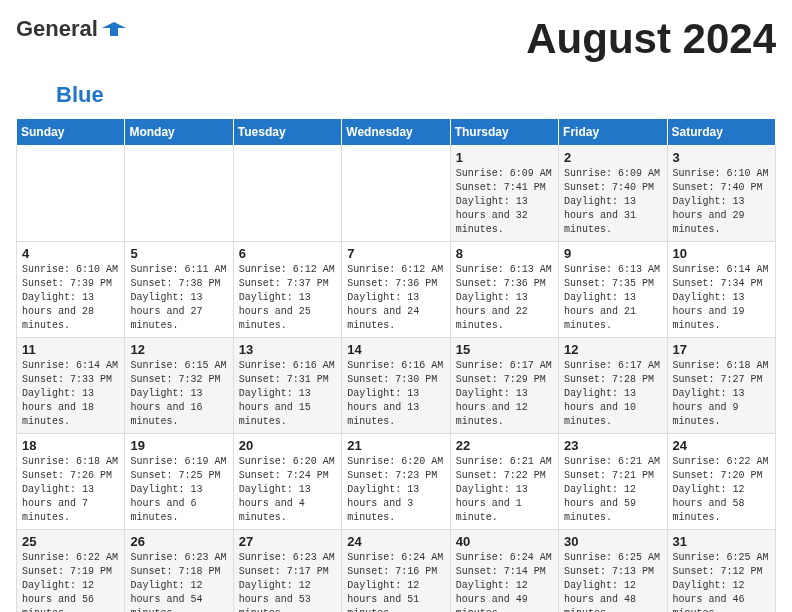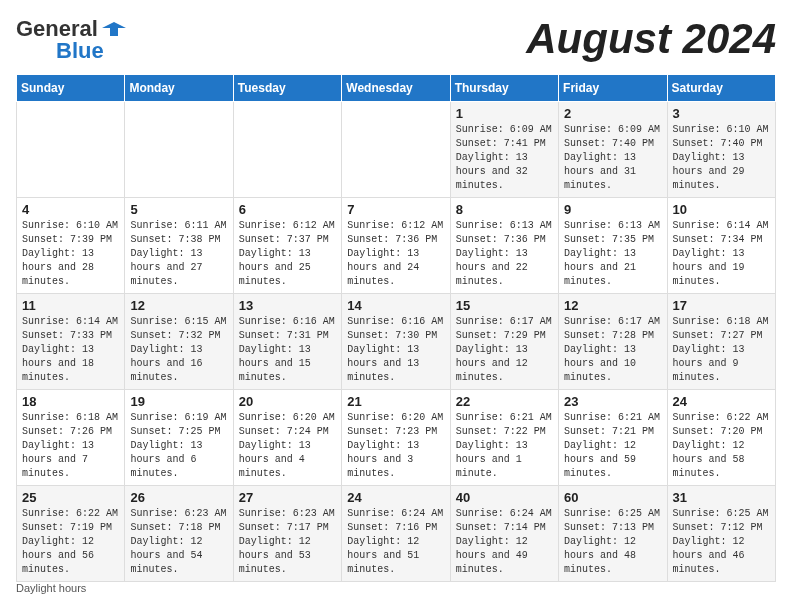--- a/index.html
+++ b/index.html
@@ -13,26 +13,26 @@
     .header-section {
       display: flex;
       align-items: flex-start;
       justify-content: space-between;
       margin-bottom: 10px;
     }
     .logo {
       display: flex;
       flex-direction: column;
       align-items: flex-start;
+      gap: 44px;
     }
     .logo-general { color: #333; }
     .logo-blue { color: #1a6bbf; margin-left: 40px; }
     .title-section {
       text-align: center;
-      font-style: italic;
     }
     .main-title {
       font-size: 42px;
       font-weight: bold;
       color: #222;
       line-height: 1.1;
     }
     .subtitle {
       font-size: 17px;
       color: #444;
@@ -243,21 +243,21 @@
           </td>
           <td>
             <span class="day-number">24</span>
             <div class="day-info">Sunrise: 6:24 AM<br>Sunset: 7:16 PM<br>Daylight: 12 hours and 51 minutes.</div>
           </td>
           <td>
             <span class="day-number">40</span>
             <div class="day-info">Sunrise: 6:24 AM<br>Sunset: 7:14 PM<br>Daylight: 12 hours and 49 minutes.</div>
           </td>
           <td>
-            <span class="day-number">60</span>
+            <span class="day-number">30</span>
             <div class="day-info">Sunrise: 6:25 AM<br>Sunset: 7:13 PM<br>Daylight: 12 hours and 48 minutes.</div>
           </td>
           <td>
             <span class="day-number">31</span>
             <div class="day-info">Sunrise: 6:25 AM<br>Sunset: 7:12 PM<br>Daylight: 12 hours and 46 minutes.</div>
           </td>
         </tr>
       </tbody>
   </table>
 

